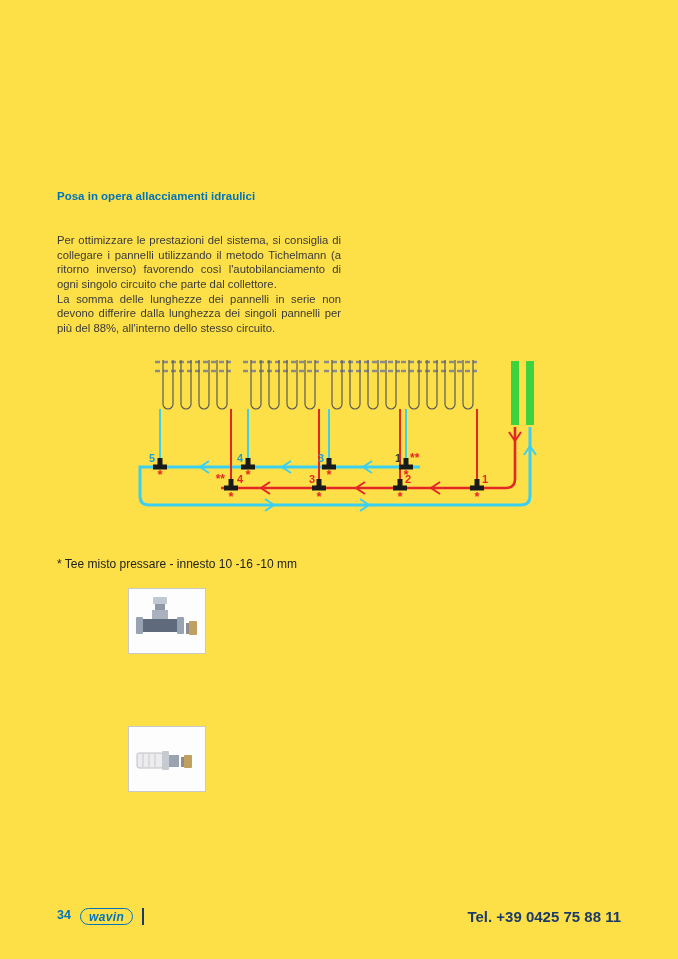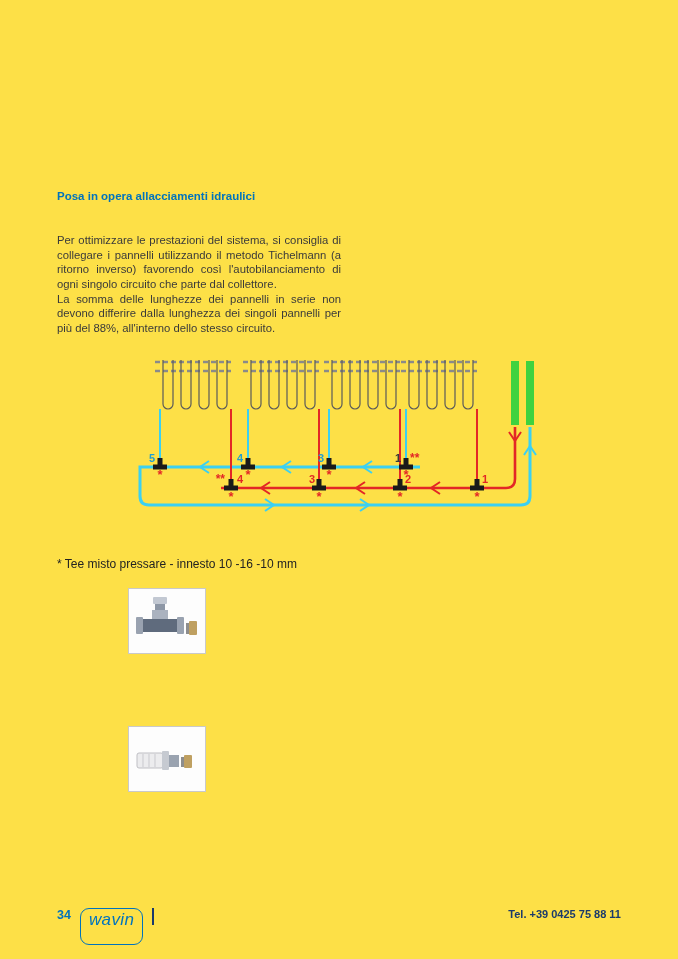--- a/index.html
+++ b/index.html
@@ -23,27 +23,27 @@
   .caption{position:absolute;left:57px;font-size:12px;color:#222;}
   #cap1{top:557px;} #cap2{top:695px;}
 
   .product-box{position:absolute;left:128px;width:76px;height:64px;border:1px solid #c9c9c9;
                background:#fdfdfd;}
   #box1{top:588px;} #box2{top:726px;}
 
   .footer{position:absolute;left:57px;right:57px;top:908px;display:flex;align-items:flex-start;
           gap:9px;font-size:10.5px;}
   .pagenum{color:#0073bd;font-weight:700;font-size:12.5px;}
-  .logo{border:1.5px solid #0073bd;border-radius:9px;padding:1px 8px 14px;color:#0073bd;
-        font-weight:400;font-style:italic;font-size:17px;letter-spacing:.4px;}
+  .logo{border:1.5px solid #0073bd;border-radius:9px;padding:1px 8px 0;color:#0073bd;
+        font-weight:700;font-style:italic;font-size:12px;letter-spacing:.4px;}
   .fdivider{width:2px;height:17px;background:#1b3a6b;}
   .doc-title{white-space:nowrap;}
   .doc-bold{color:#1b3a6b;font-weight:700;}
   .doc-reg{color:#555;}
-  .phone{margin-left:auto;color:#1b3a6b;font-weight:700;font-size:11px;}
+  .phone{margin-left:auto;color:#1b3a6b;font-weight:700;font-size:15px;}
 </style>
 </head>
 <body>
 
 <div class="page">
 
   <div class="heading">Posa in opera allacciamenti idraulici</div>
 
   <div class="bodytext">
     <p>Per ottimizzare le prestazioni del sistema, si consiglia di collegare i pannelli utilizzando il metodo Tichelmann (a ritorno inverso) favorendo così l'autobilanciamento di ogni singolo circuito che parte dal collettore.</p>

